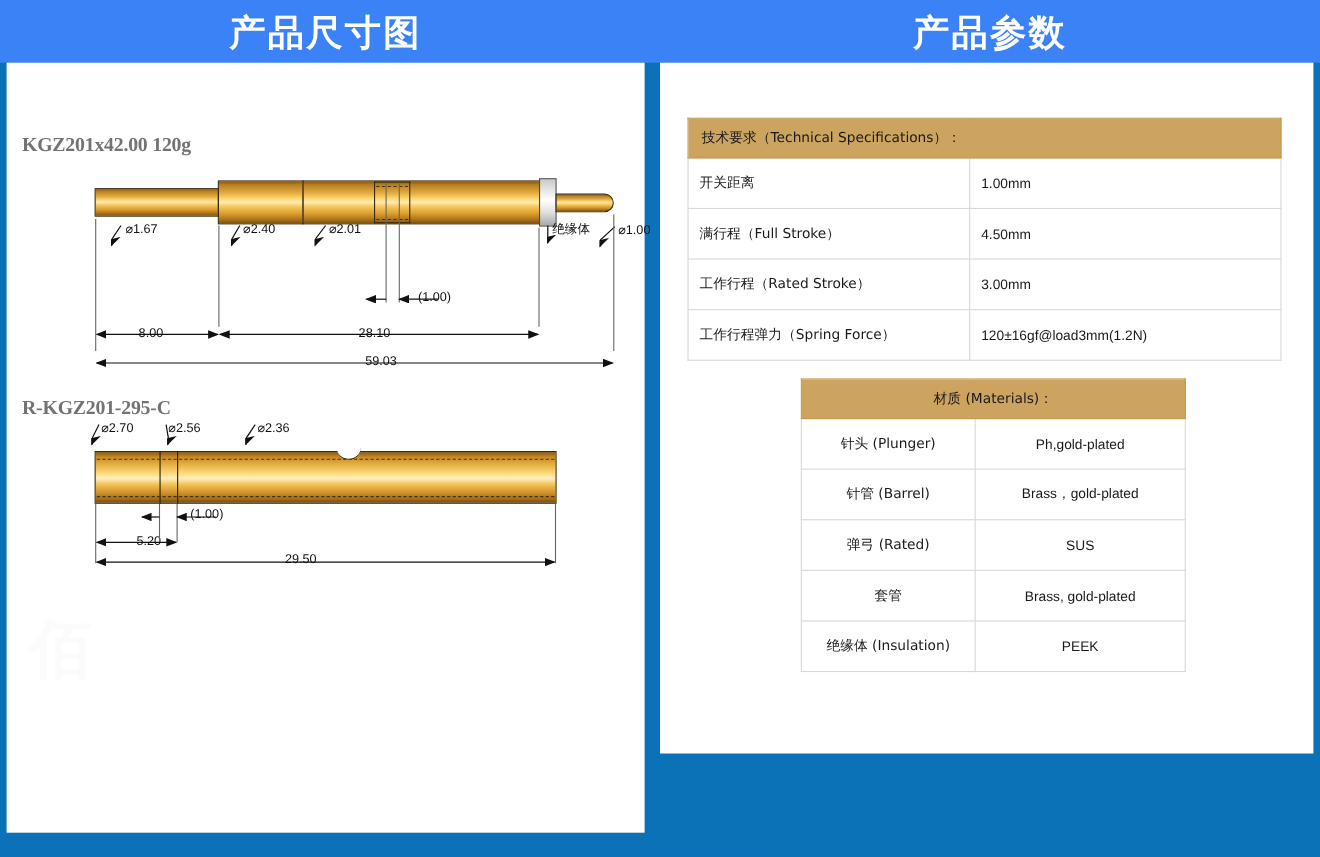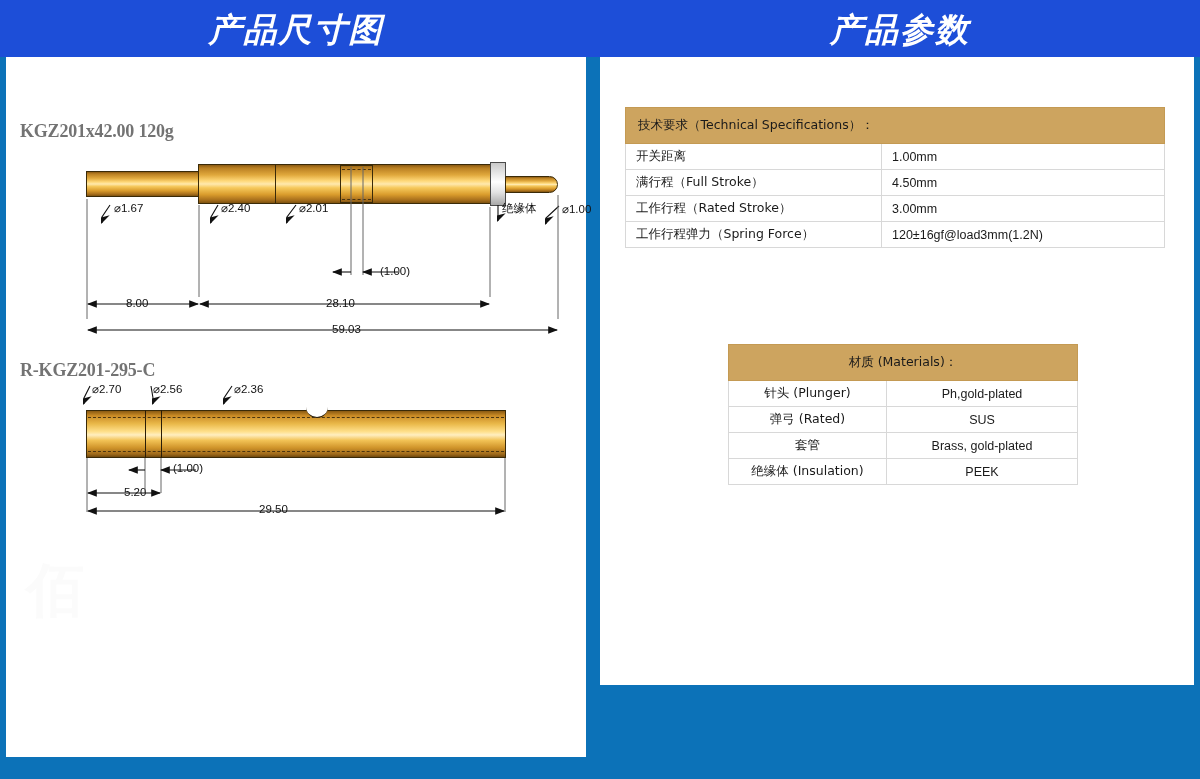--- a/index.html
+++ b/index.html
@@ -8,22 +8,21 @@
     background:#0c72b8;
     font-family:"Liberation Sans","DejaVu Sans",sans-serif;
     overflow:hidden;
     position:relative;
   }
   .page{position:absolute;inset:0;}
 
   
   .header-band{
     position:absolute;left:0;top:0;width:1200px;height:57px;
-    background:#1d4ed8;
-    font-style:italic;
+    background:#3b82f6;
   }
   .header-title{
     position:absolute;top:8px;
     color:#ffffff;font-size:33px;font-weight:bold;
     letter-spacing:2px;text-align:center;
     font-family:"DejaVu Sans","Liberation Sans",sans-serif;
   }
   .header-title.left{left:0;width:592px;}
   .header-title.right{left:600px;width:600px;}
 
@@ -87,21 +86,21 @@
   .solid-line{position:absolute;background:#111;}
 
   svg.arrow-layer{position:absolute;left:0;top:0;overflow:visible;}
 
   
   .tbl{position:absolute;border-collapse:collapse;}
   .tbl td{
     border:1px solid #d8d8d8;
     font-size:12.5px;color:#1a1a1a;
     font-family:"DejaVu Sans","Liberation Sans",sans-serif;
-    padding:4px 10px;vertical-align:middle;
+    padding:14px 10px;vertical-align:middle;
   }
   .tbl td.head{
     background:#cda45f;border:1px solid #c49a53;
     font-size:12.5px;color:#1a1a1a;padding:9px 12px;
   }
   .tbl td.val{font-family:"Liberation Sans",sans-serif;}
 
   .watermark{
     position:absolute;color:#fbfbfb;font-size:58px;font-weight:bold;
     font-family:"DejaVu Sans","Liberation Sans",sans-serif;
@@ -256,20 +255,24 @@
     <table class="tbl" style="left:128px;top:287px;width:350px;text-align:center;">
       <tbody>
           <tr>
         <td class="head" colspan="2">材质 (Materials)：</td>
       </tr>
       <tr>
         <td style="width:137px;">针头 (Plunger)</td>
         <td class="val">Ph,gold-plated</td>
       </tr>
       <tr>
+        <td>针管 (Barrel)</td>
+        <td class="val">Brass，gold-plated</td>
+      </tr>
+      <tr>
         <td>弹弓 (Rated)</td>
         <td class="val">SUS</td>
       </tr>
       <tr>
         <td>套管</td>
         <td class="val">Brass, gold-plated</td>
       </tr>
       <tr>
         <td>绝缘体 (Insulation)</td>
         <td class="val">PEEK</td>

